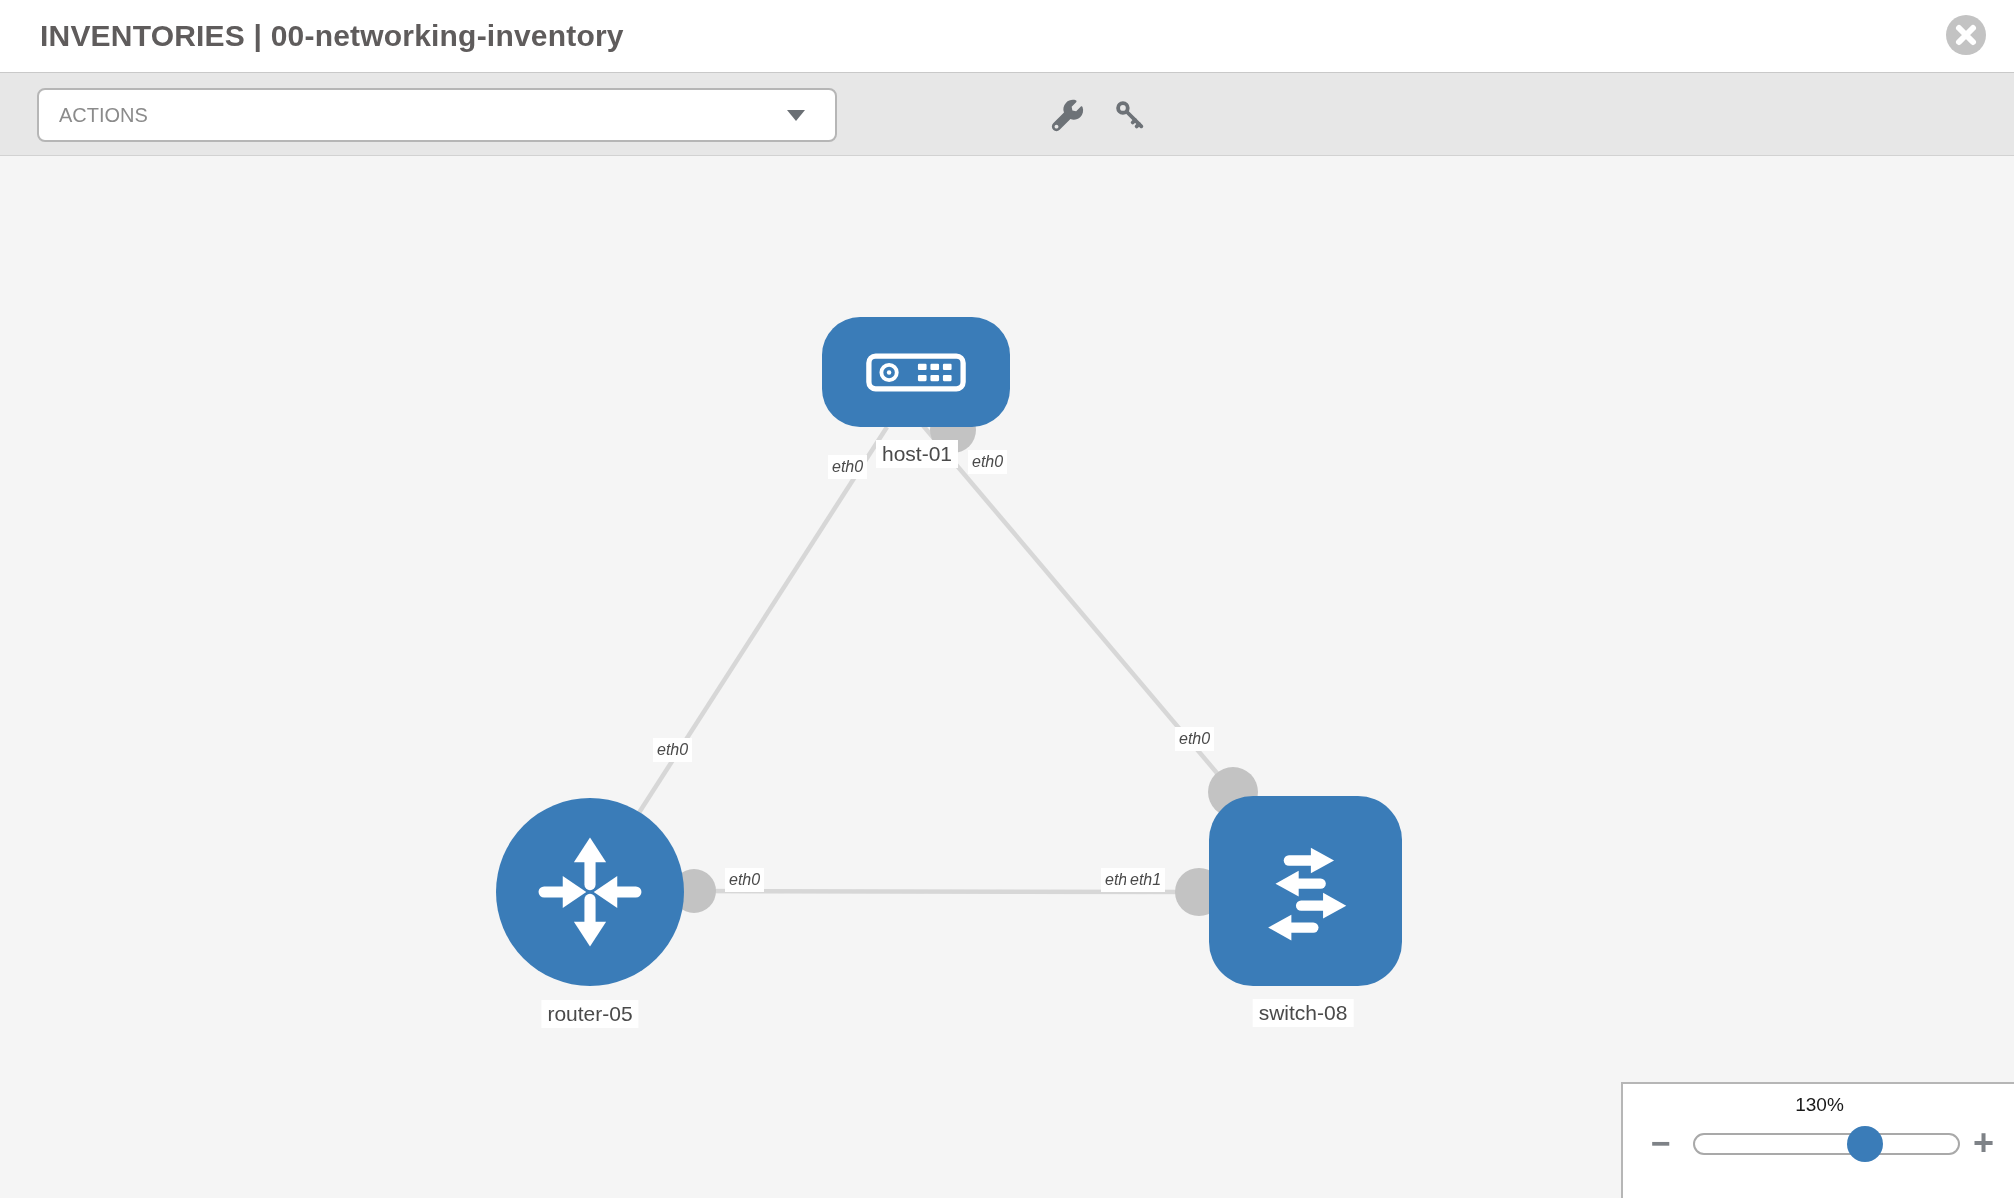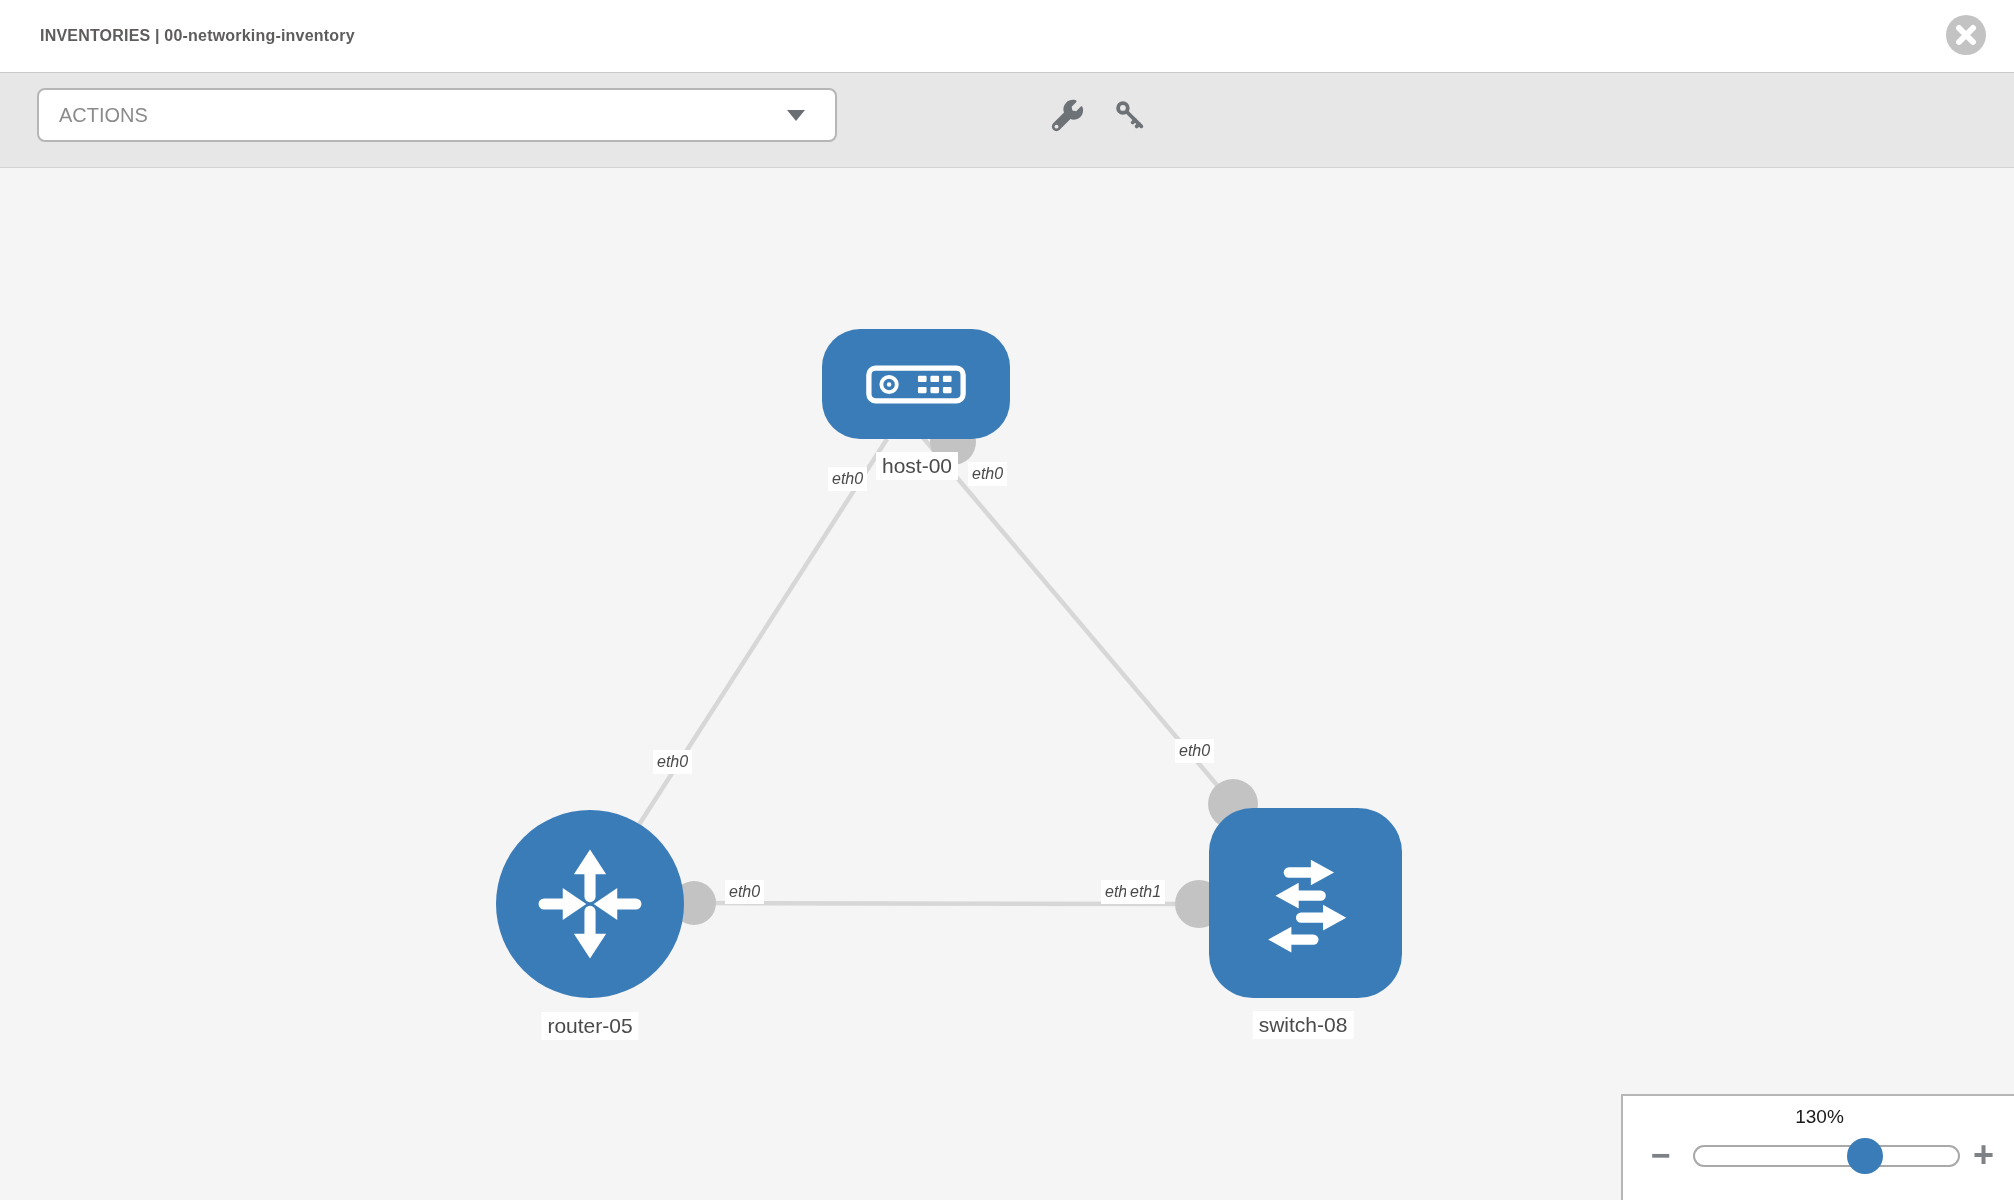--- a/index.html
+++ b/index.html
@@ -15,25 +15,25 @@
     --connector-gray:#c3c3c3;
     --label-text:#4a4a4a;
   }
   *{box-sizing:border-box;margin:0;padding:0;}
   html,body{width:2014px;height:1200px;overflow:hidden;}
   body{font-family:"Liberation Sans", sans-serif;background:#fff;}
 
   
   .header{position:relative;height:72px;background:#fff;}
   .page-title{position:absolute;left:40px;top:0;line-height:72px;
-    font-size:16px;font-weight:bold;color:var(--title-text);letter-spacing:.2px;}
+    font-size:30px;font-weight:bold;color:var(--title-text);letter-spacing:.2px;}
   .close-btn{position:absolute;left:1945px;top:14px;width:42px;height:42px;cursor:pointer;}
 
   
-  .toolbar{position:relative;height:96px;background:var(--toolbar-bg);
+  .toolbar{position:relative;height:84px;background:var(--toolbar-bg);
     border-top:1px solid var(--border-gray);border-bottom:1px solid #d2d2d2;}
   .dropdown{position:absolute;top:15px;height:54px;background:#fff;
     border:2px solid var(--control-border);border-radius:8px;
     font-size:20px;color:var(--muted-text);display:flex;align-items:center;
     padding-left:20px;cursor:pointer;}
   .dropdown.actions{left:37px;width:800px;}
   .dropdown.search{left:1180px;width:797px;}
   .caret{position:absolute;right:30px;top:50%;margin-top:-5px;width:0;height:0;
     border-left:9px solid transparent;border-right:9px solid transparent;
     border-top:11px solid #6a6f74;}
@@ -169,21 +169,21 @@
         <path d="M62 44 H40" fill="none"></path>
         <path d="M25 44 L44 33.5 V54.5 Z" stroke="none"></path>
         <path d="M46 62 H68" fill="none"></path>
         <path d="M83 62 L64 51.5 V72.5 Z" stroke="none"></path>
         <path d="M56 80 H34" fill="none"></path>
         <path d="M19 80 L38 69.5 V90.5 Z" stroke="none"></path>
       </g>
     </svg>
   </div>
 
-  <div class="chip node-label lbl-host">host-00</div>
+  <div class="chip node-label lbl-host">host-01</div>
   <div class="chip node-label lbl-router">router-05</div>
   <div class="chip node-label lbl-switch">switch-08</div>
 
   <div class="chip if-label if-host-left">eth0</div>
   <div class="chip if-label if-host-right">eth0</div>
   <div class="chip if-label if-router-up">eth0</div>
   <div class="chip if-label if-switch-up">eth0</div>
   <div class="chip if-label if-router-lan">eth0</div>
   <div class="chip if-label if-switch-lan-hidden">eth0</div>
   <div class="chip if-label if-switch-lan">eth1</div>

